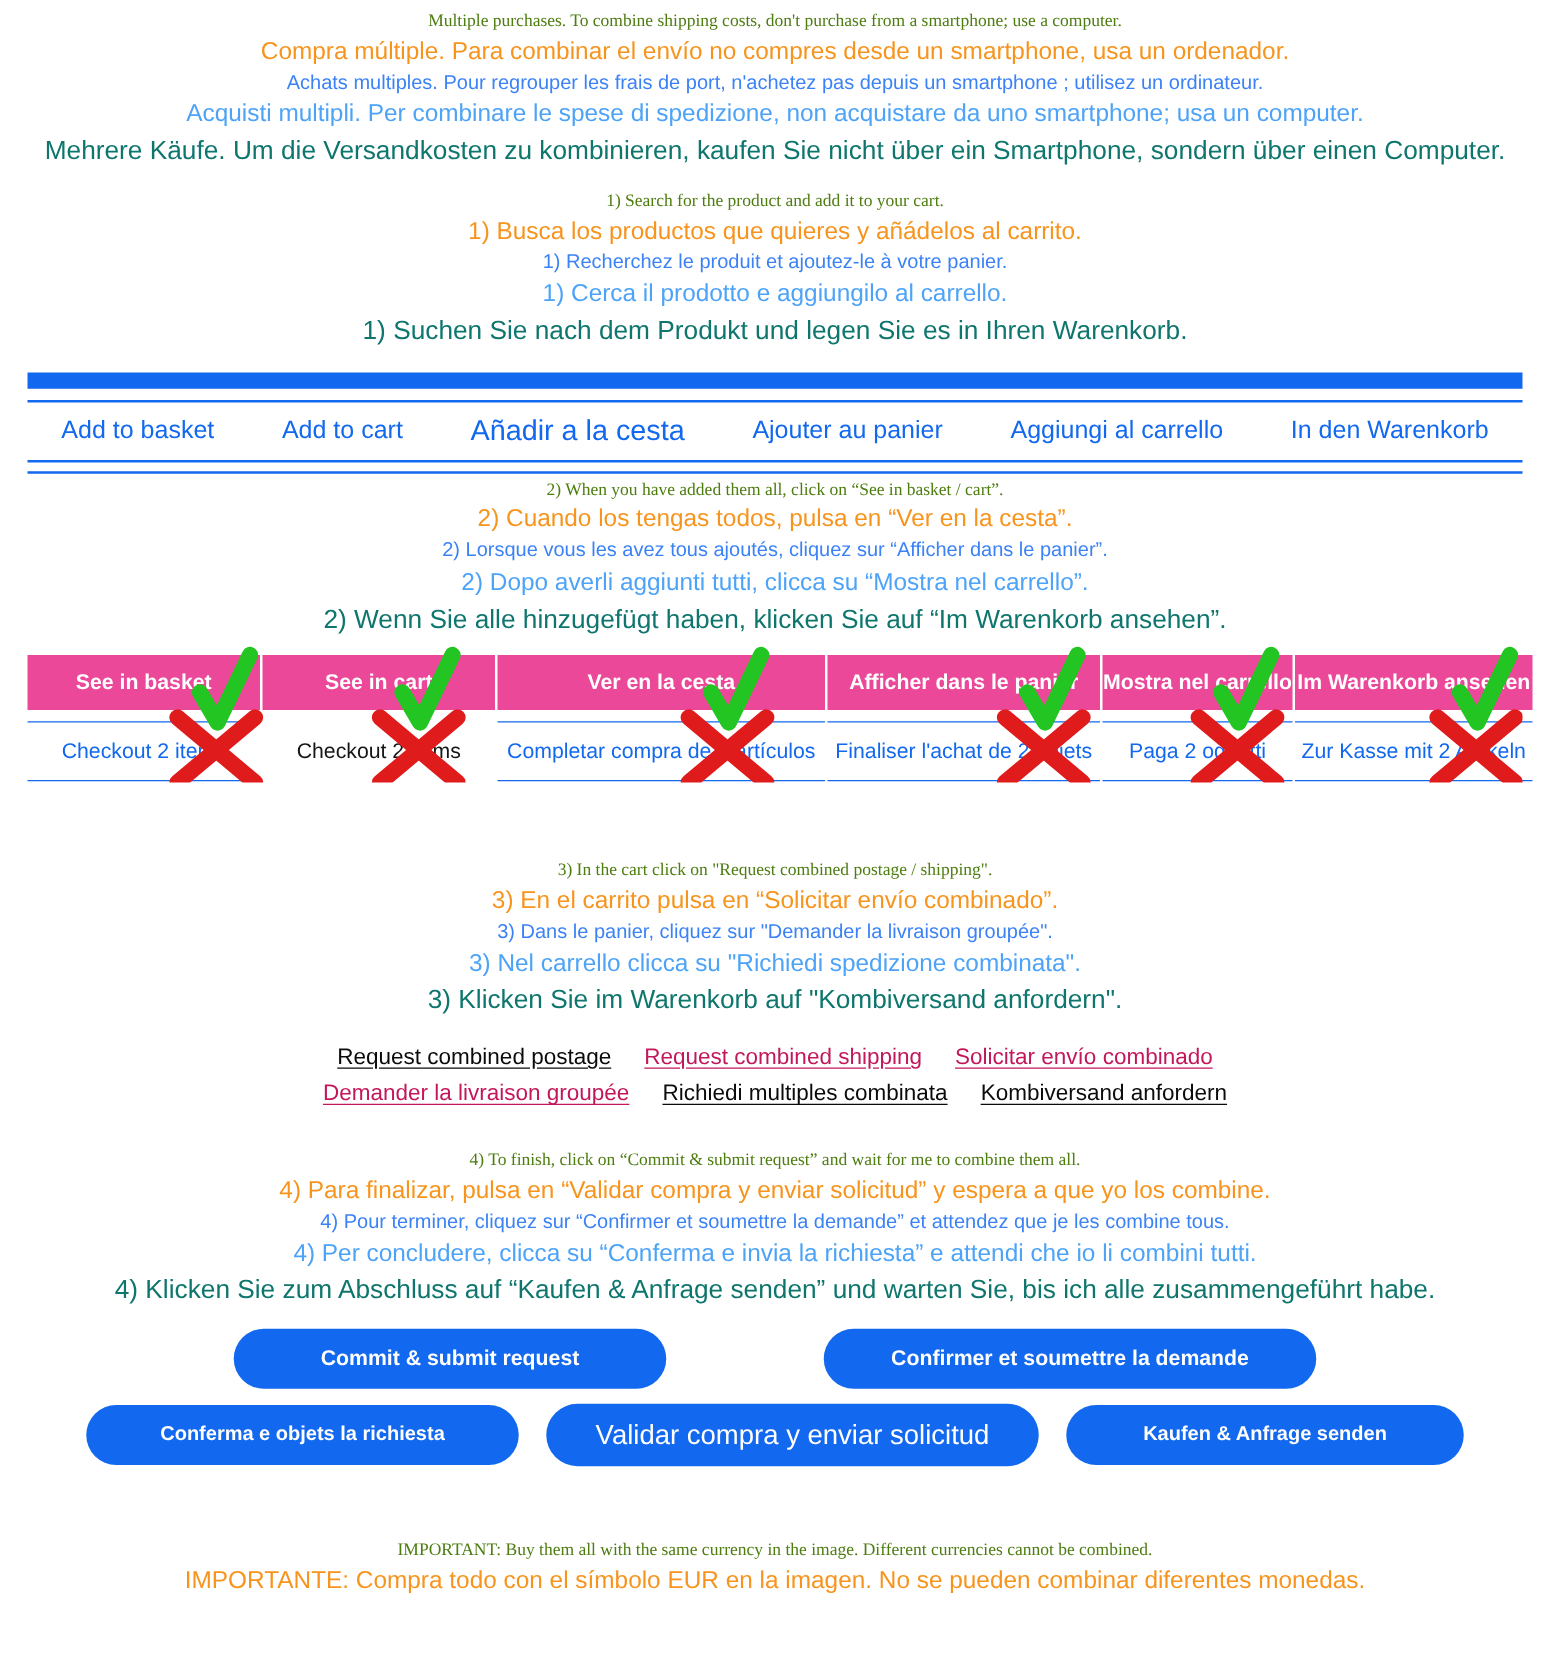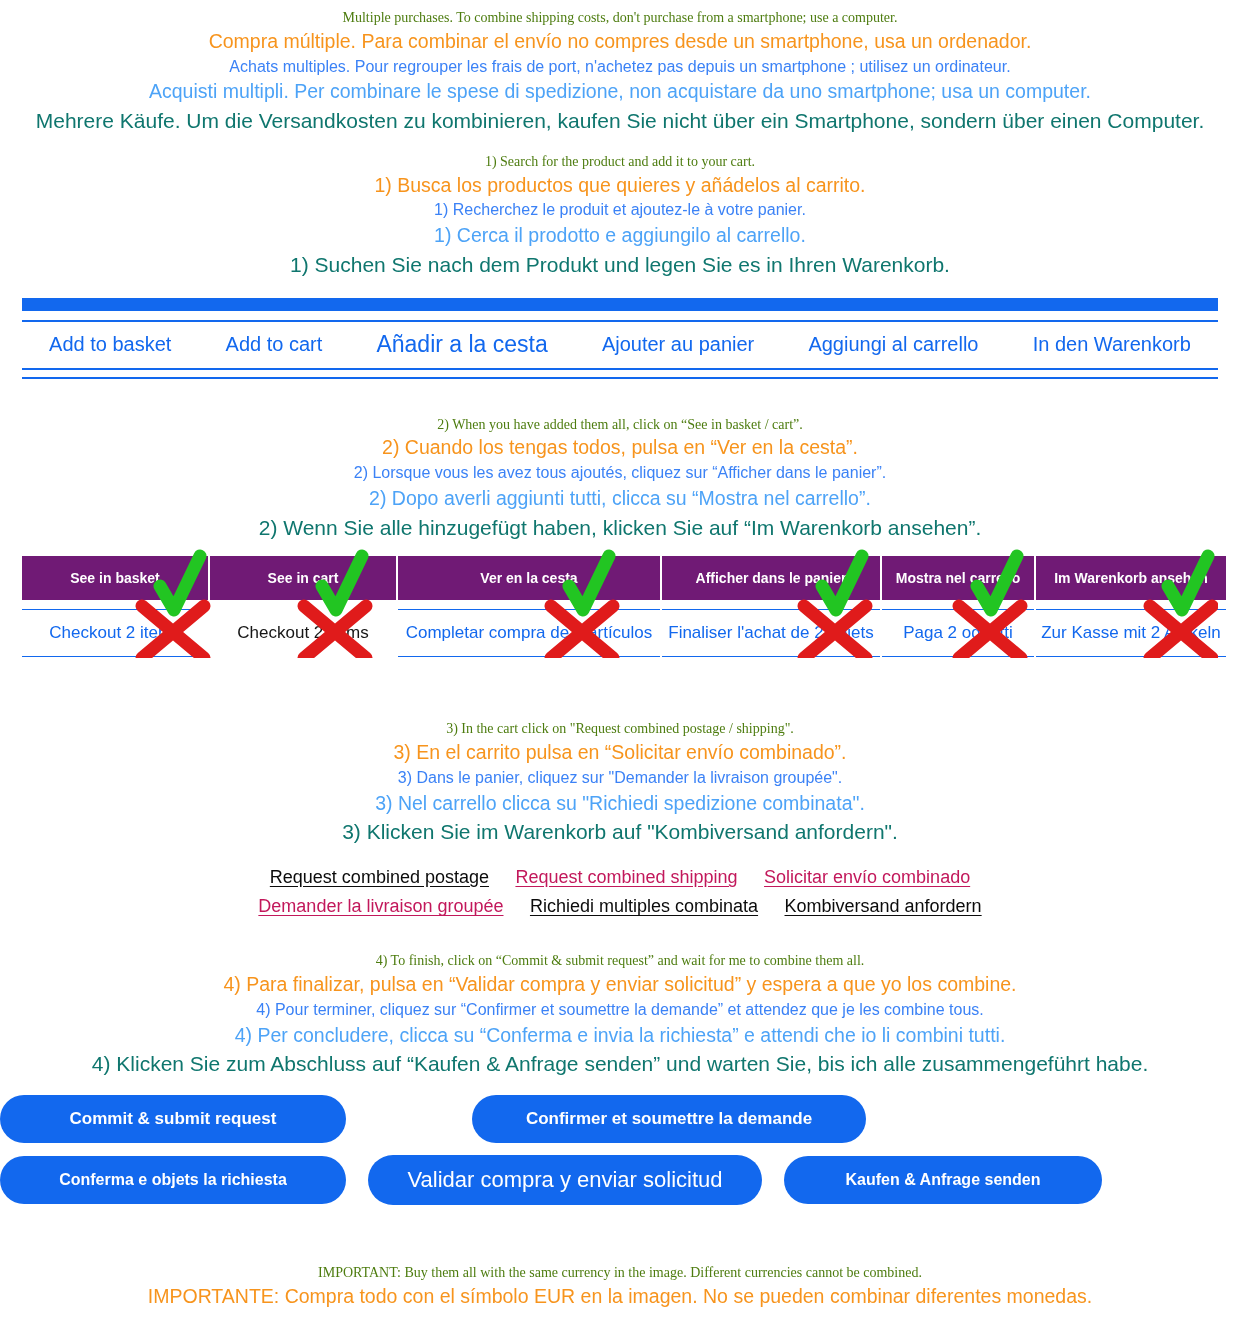--- a/index.html
+++ b/index.html
@@ -27,21 +27,21 @@
     white-space: nowrap;
   }
   .l-en { color: #4d7c0f; font-size: 14px; font-family: Liberation Serif, serif; }
   .l-es { color: #F7941D; font-size: 19.5px; }
   .l-fr { color: #3b82f6; font-size: 16px; }
   .l-it { color: #4DA3F7; font-size: 19.5px; }
   .l-de { color: #0f766e; font-size: 21px; }
 
   .block-intro { padding-top: 8px; }
   .block-step1 { padding-top: 16px; }
-  .block-step2 { padding-top: 36px; }
+  .block-step2 { padding-top: 4px; }
   .block-step3 { padding-top: 18px; }
   .block-step4 { padding-top: 20px; }
   .block-important { padding-top: 14px; }
 
   
   .addcart-wrap {
     margin: 18px 22px 0 22px;
     position: relative;
   }
   .addcart-topbar {
@@ -76,24 +76,24 @@
   .seein-wrap {
     margin: 14px 22px 0 22px;
     position: relative;
   }
   .seein-header {
     display: flex;
     height: 44px;
     gap: 2px;
   }
   .seein-header .hcell {
-    background: #701a75;
+    background: #ec4899;
     color: #ffffff;
     font-weight: bold;
-    font-size: 14px;
+    font-size: 17px;
     display: flex;
     align-items: center;
     justify-content: center;
     white-space: nowrap;
   }
   .seein-body {
     display: flex;
     margin-top: 9px;
     gap: 2px;
   }
@@ -135,21 +135,21 @@
     margin: 0 11px;
     white-space: nowrap;
   }
   .req-link.k-black { color: #0b0b0b; }
   .req-link.k-pink  { color: #C2185B; text-decoration: underline; }
 
   
   .pills { margin-top: 16px; }
   .pill-row {
     display: flex;
-    justify-content: flex-start;
+    justify-content: center;
     align-items: center;
     margin-bottom: 12px;
   }
   .pill {
     background: #1268EE;
     color: #ffffff;
     border-radius: 28px;
     font-weight: bold;
     text-align: center;
     display: flex;

